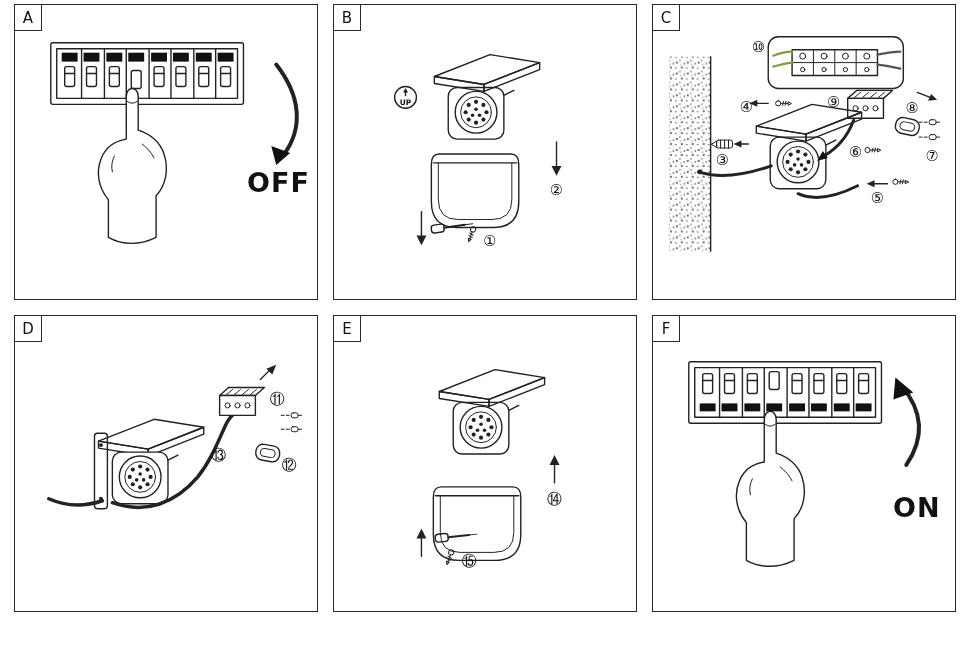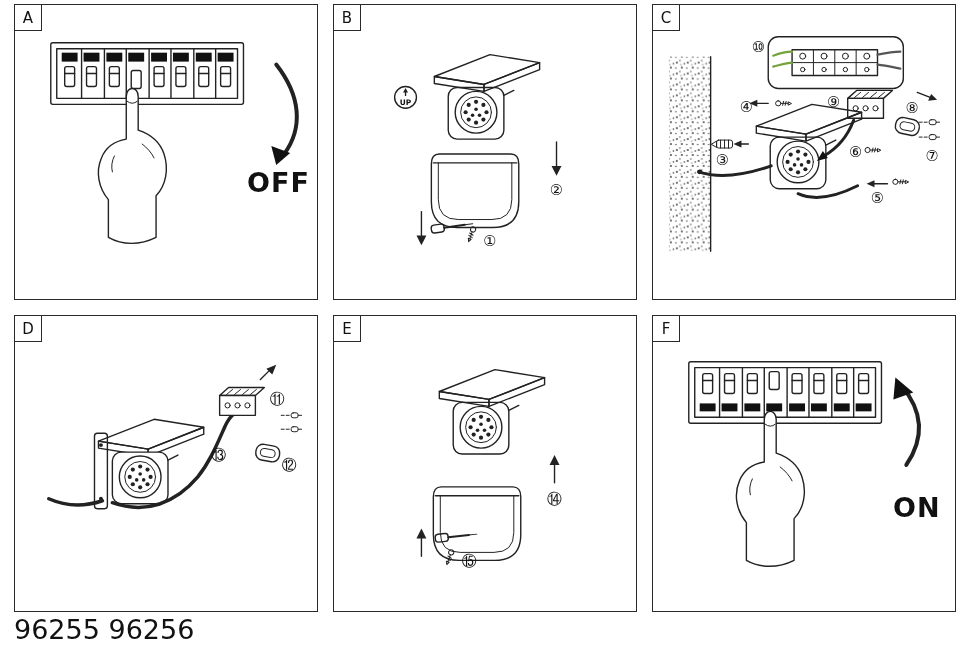--- a/index.html
+++ b/index.html
@@ -488,14 +488,13 @@
       </g>
       <g>
         <path d="M255,150 C274,122 272,96 250,70" stroke-width="4"></path>
         <polygon points="244,62 242,84 262,77" fill="#111" stroke="none"></polygon>
       </g>
     </g>
   </svg>
 </section>
 
 <div class="footer">
-  <span>96255 96256</span>
 </div>
 
 </body></html>

